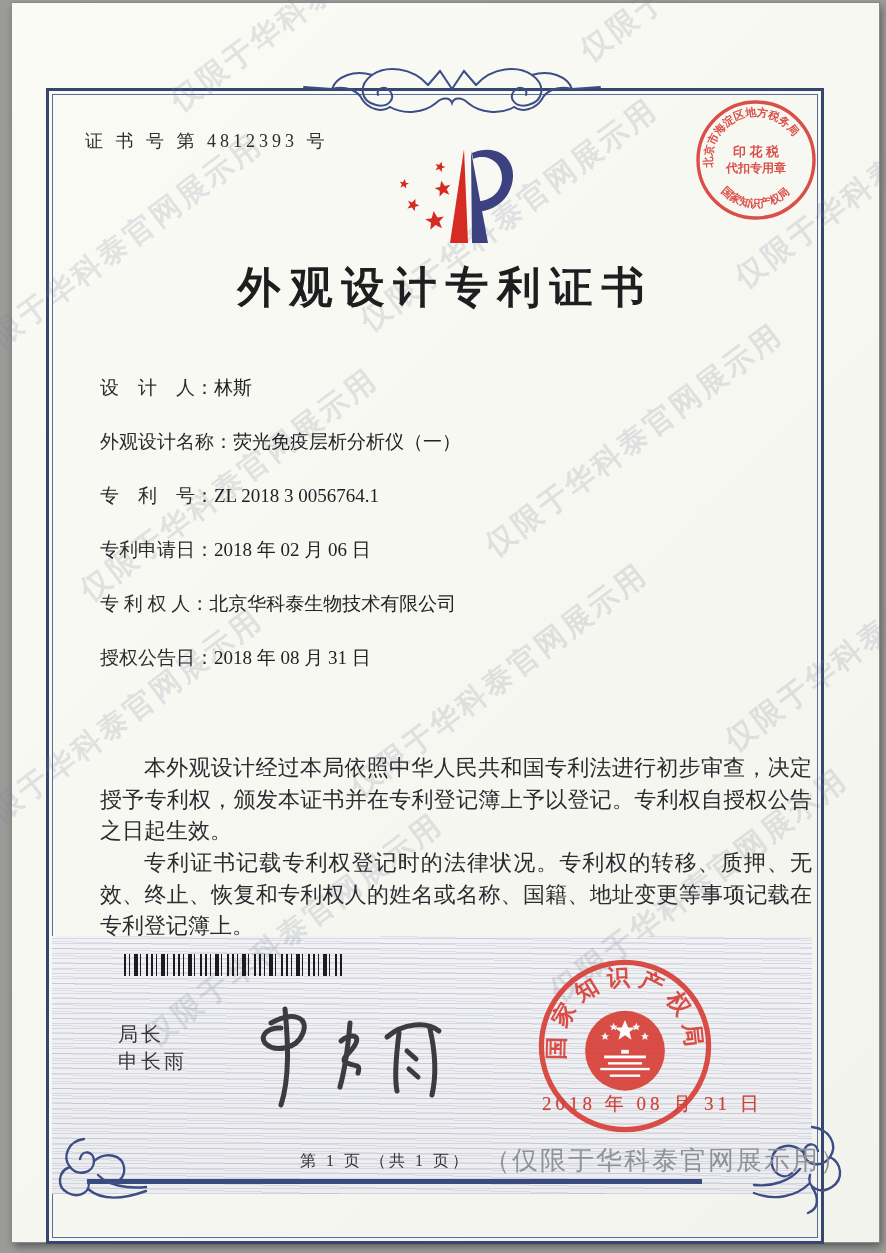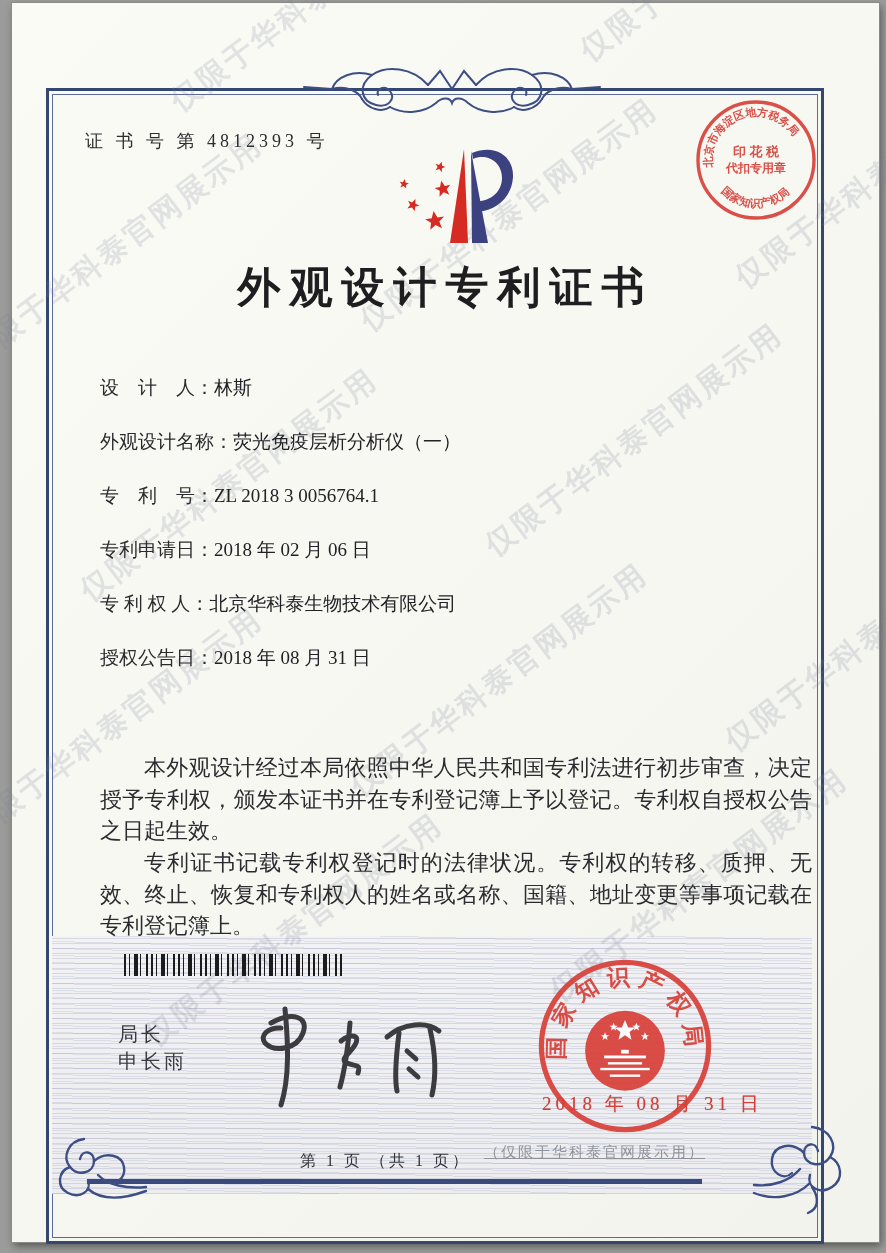--- a/index.html
+++ b/index.html
@@ -79,23 +79,22 @@
   .seal-date{
     position:absolute;left:530px;top:1088px;z-index:6;
     font-size:19px;color:#cf4038;letter-spacing:4px;white-space:nowrap;
     text-shadow:0 0 1px rgba(207,64,56,.4);
   }
   .footer{position:absolute;left:0;top:1140px;width:100%;z-index:4;white-space:nowrap;}
   .footer-page{
     position:absolute;left:288px;top:8px;font-size:16px;color:#33333a;letter-spacing:3px;
   }
   .footer-note{
-    position:absolute;left:472px;top:0;font-size:15px;color:#8f9399;letter-spacing:2px;
+    position:absolute;left:472px;top:0;font-size:26px;color:#8f9399;letter-spacing:2px;
     font-family:"Liberation Sans","DejaVu Sans",sans-serif;
-    text-decoration:underline;
   }
   svg{display:block;}
 </style>
 </head>
 <body>
 
 <div class="page">
 
   <div class="band"></div>
   <div class="band-bottom-line"></div>

